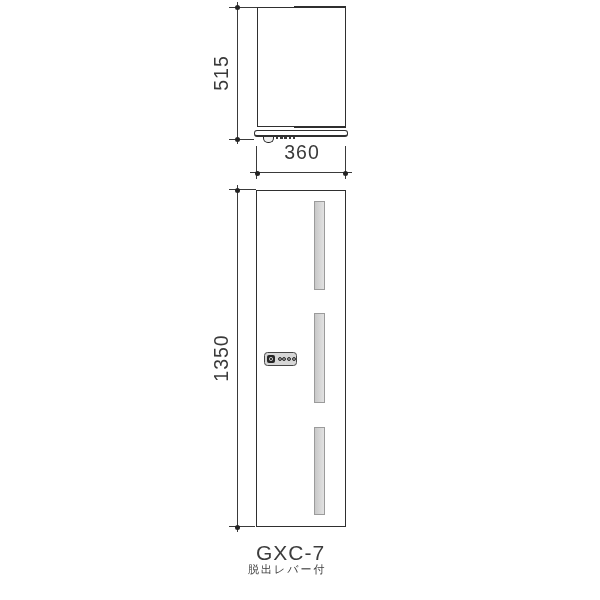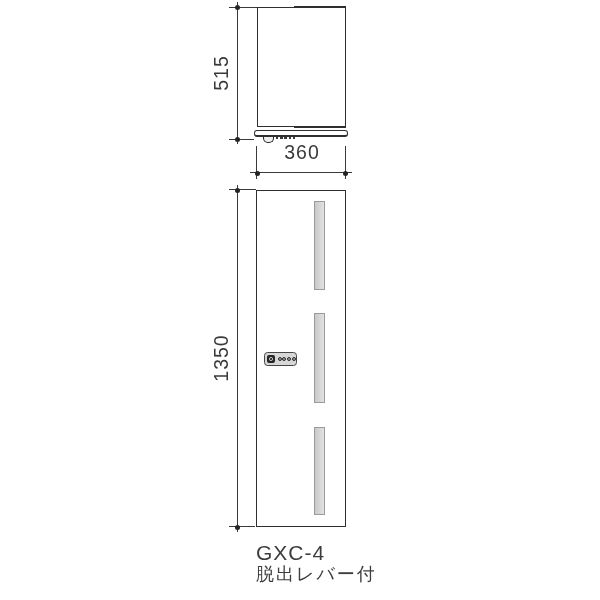--- a/index.html
+++ b/index.html
@@ -38,21 +38,21 @@
 
   
   .dimline{background:var(--dim);}
   .dot{width:5px;height:5px;border-radius:50%;background:#242424;}
   .dim-label{color:var(--dim);font-size:19.5px;letter-spacing:1px;white-space:nowrap;
              transform:translate(-50%,-50%);}
   .dim-label.rot{transform:translate(-50%,-50%) rotate(-90deg);}
 
   
   .model-label{left:256px;top:541px;font-size:21px;letter-spacing:1px;color:var(--text);}
-  .feature-label{left:256px;top:562px;font-size:18px;letter-spacing:2px;color:var(--text);}
+  .feature-label{left:248px;top:562px;font-size:11px;letter-spacing:2px;color:var(--text);}
 </style>
 </head>
 <body>
 
 <div class="stage">
 
   <div class="abs tv-body"></div>
   <div class="abs tv-seam-top"></div>
   <div class="abs tv-seam-bottom"></div>
   <div class="abs tv-base"></div>
@@ -90,16 +90,16 @@
     </div>
   </div>
 
   <div class="abs dimline" style="left:229px;top:189.4px;width:27px;height:1.1px;"></div>
   <div class="abs dimline" style="left:229px;top:526.4px;width:26px;height:1.1px;"></div>
   <div class="abs dimline" style="left:236.6px;top:185px;width:1.1px;height:347px;"></div>
   <div class="abs dot" style="left:234.6px;top:187.5px;"></div>
   <div class="abs dot" style="left:234.6px;top:524.5px;"></div>
   <div class="abs dim-label rot" style="left:221px;top:358px;">1350</div>
 
-  <div class="abs model-label">GXC-4</div>
+  <div class="abs model-label">GXC-7</div>
   <div class="abs feature-label">脱出レバー付</div>
 
 </div>
 
 </body></html>

